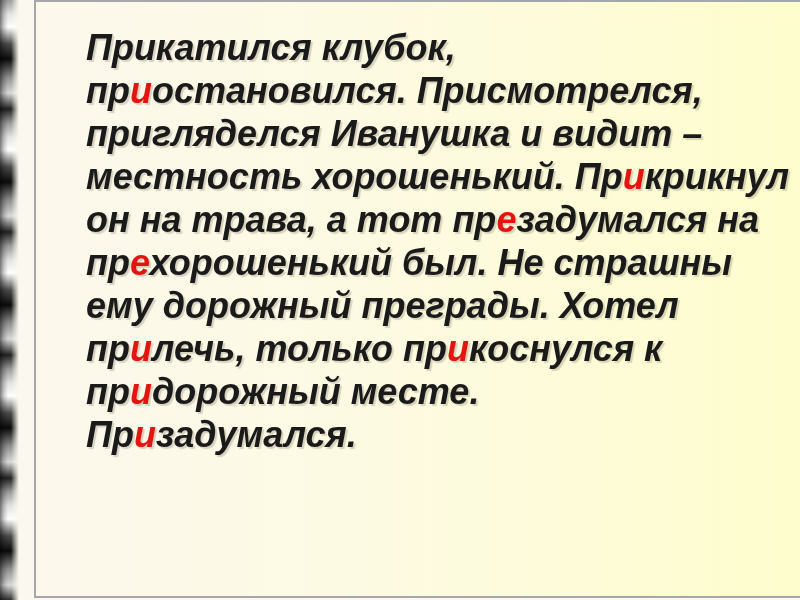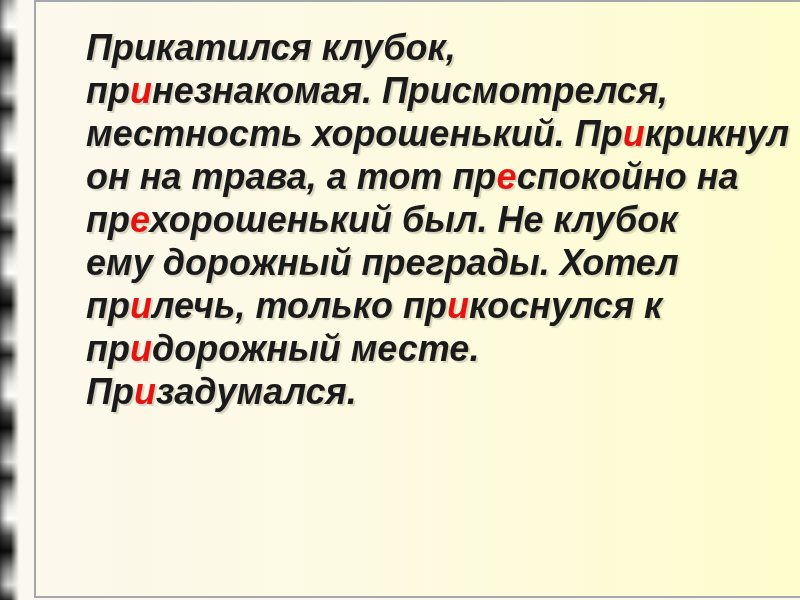--- a/index.html
+++ b/index.html
@@ -68,23 +68,24 @@
   .hl { color: var(--accent, #e41510); }
 </style>
 </head>
 <body>
 
 <div class="stage">
   <div class="dark-edge"></div>
   <div class="slide-frame">
     <div class="textblock" id="textblock">
         <div class="text-line"><span>Прикатился клубок,</span></div>
-        <div class="text-line"><span>пр</span><span class="hl">и</span><span>незнакомая. Присмотрелся,</span></div>
+        <div class="text-line"><span>пр</span><span class="hl">и</span><span>остановился. Присмотрелся,</span></div>
+        <div class="text-line"><span>пригляделся Иванушка и видит –</span></div>
         <div class="text-line"><span>местность хорошенький. Пр</span><span class="hl">и</span><span>крикнул</span></div>
-        <div class="text-line"><span>он на трава, а тот пр</span><span class="hl">е</span><span>спокойно на</span></div>
-        <div class="text-line"><span>пр</span><span class="hl">е</span><span>хорошенький был. Не клубок</span></div>
+        <div class="text-line"><span>он на трава, а тот пр</span><span class="hl">е</span><span>задумался на</span></div>
+        <div class="text-line"><span>пр</span><span class="hl">е</span><span>хорошенький был. Не страшны</span></div>
         <div class="text-line"><span>ему дорожный преграды. Хотел</span></div>
         <div class="text-line"><span>пр</span><span class="hl">и</span><span>лечь, только пр</span><span class="hl">и</span><span>коснулся к</span></div>
         <div class="text-line"><span>пр</span><span class="hl">и</span><span>дорожный месте.</span></div>
         <div class="text-line"><span>Пр</span><span class="hl">и</span><span>задумался.</span></div>
       </div>
   </div>
 </div>
 
 </body></html>

